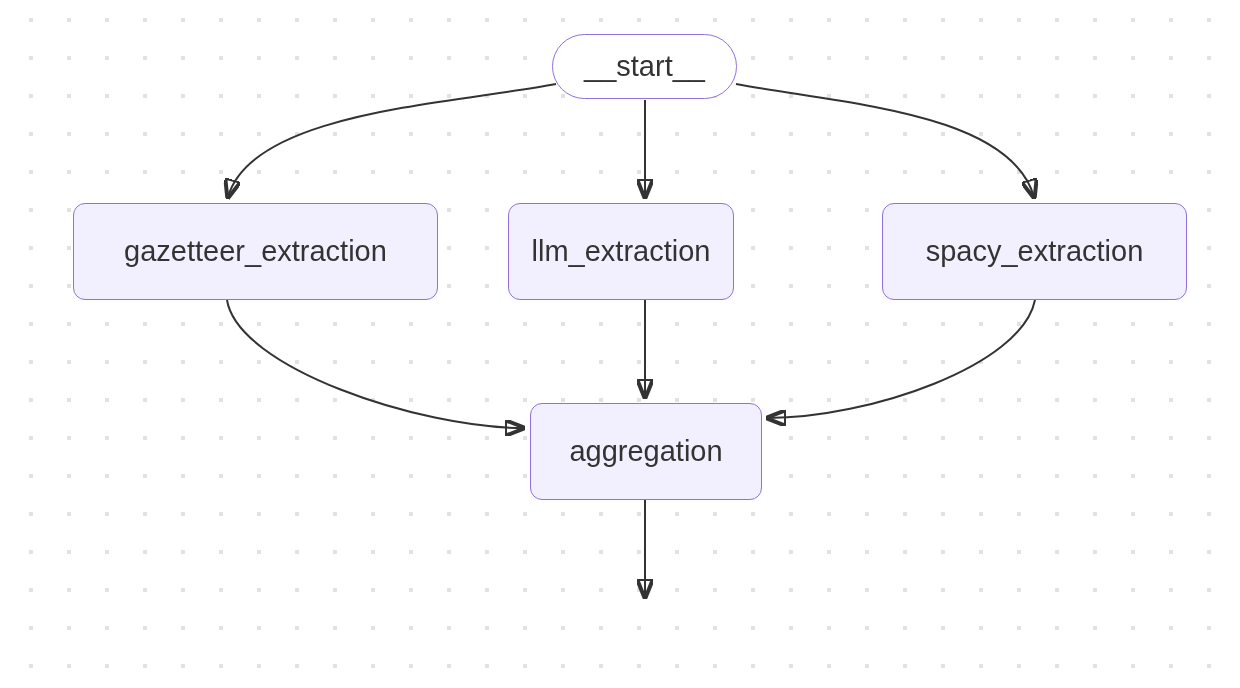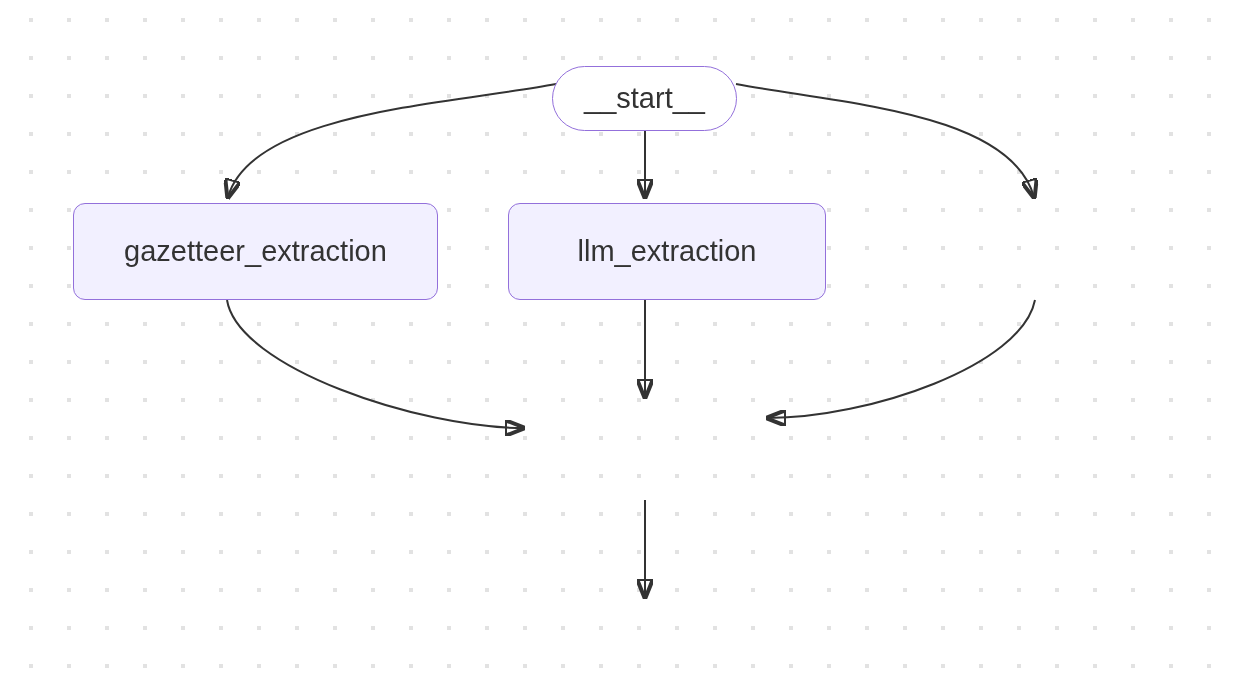--- a/index.html
+++ b/index.html
@@ -38,28 +38,27 @@
     color: #333333;
     white-space: nowrap;
     border: 1.6px solid #9370db;
   }
   .node-rect {
     background: #f2f0ff;
     border-radius: 12px;
   }
   .node-stadium {
     border-radius: 40px;
-    margin-top: 32px;
   }
   .node-start {
     left: 552px; top: 34px; width: 185px; height: 65px;
     background: #ffffff;
   }
   .node-gazetteer { left: 43px;  top: 203px; width: 365px; height: 97px; margin-left: 30px; }
-  .node-llm       { left: 508px; top: 203px; width: 318px; height: 97px; }
+  .node-llm       { left: 508px; top: 203px; width: 226px; height: 97px; }
   .node-spacy     { left: 882px; top: 203px; width: 305px; height: 97px; }
   .node-agg       { left: 530px; top: 403px; width: 232px; height: 97px; }
   .node-end {
     left: 562px; top: 603px; width: 168px; height: 68px;
     background: #bfb6fc;
   }
   .node-label {
     display: inline-block;
   }
 </style>
@@ -88,16 +87,22 @@
   </div>
 
   <div class="node node-rect node-gazetteer">
     <span class="node-label">gazetteer_extraction</span>
   </div>
 
   <div class="node node-rect node-llm">
     <span class="node-label">llm_extraction</span>
   </div>
 
+  <div class="node node-rect node-spacy">
+    <span class="node-label">spacy_extraction</span>
+  </div>
 
+  <div class="node node-rect node-agg">
+    <span class="node-label">aggregation</span>
+  </div>
 
 
 </div>
 
 </body></html>

